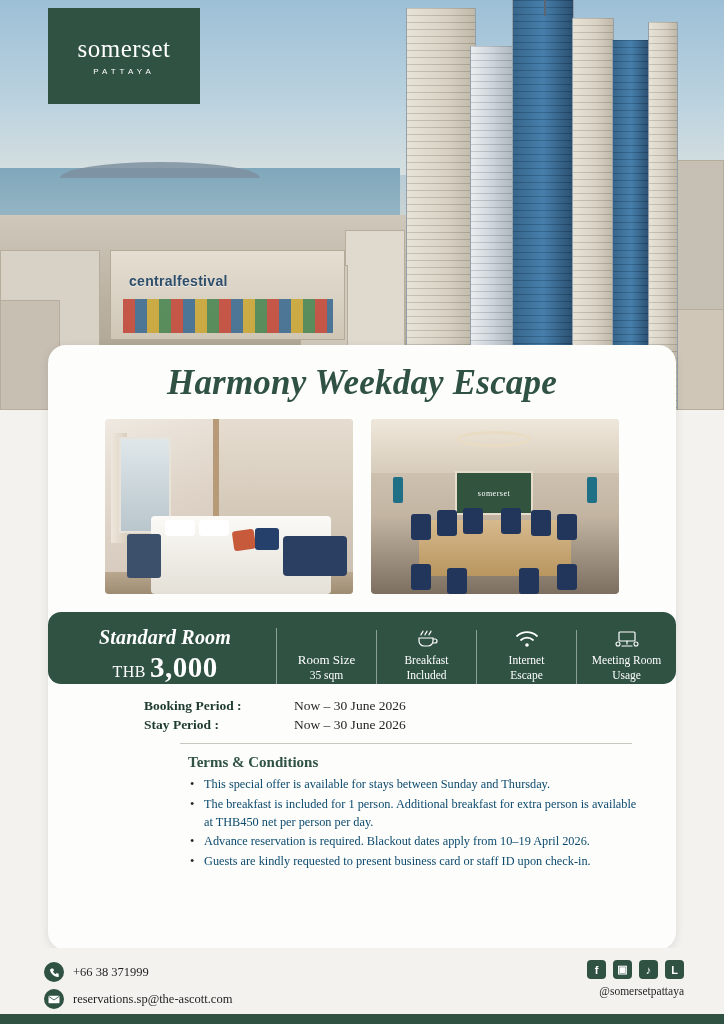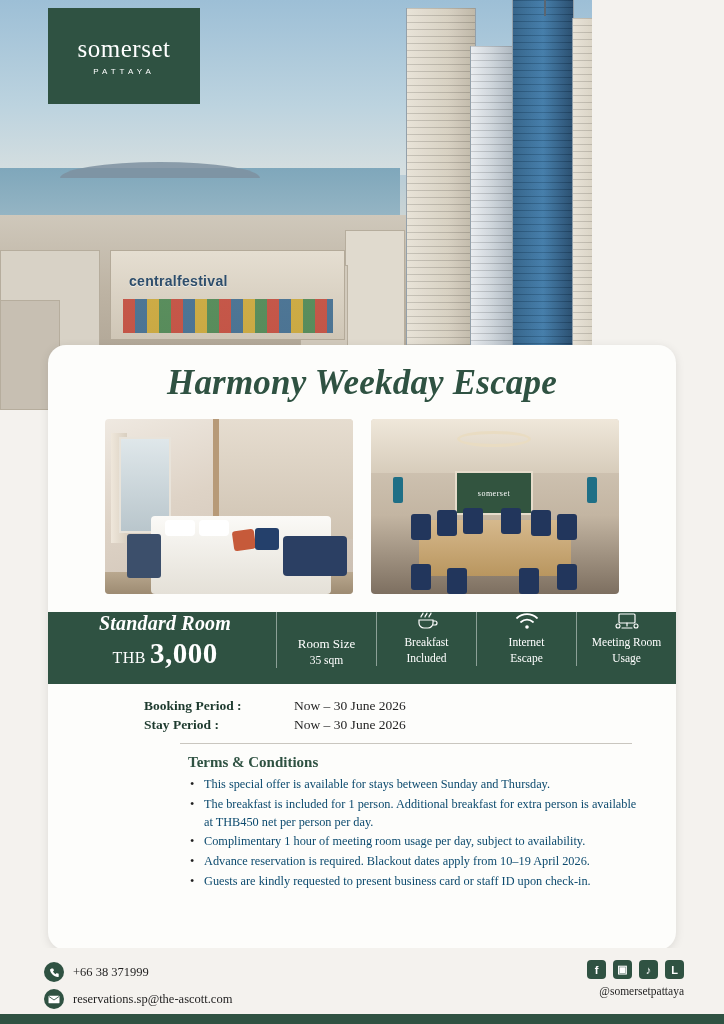--- a/index.html
+++ b/index.html
@@ -11,21 +11,21 @@
   }
   .page {
     position: relative;
     width: 724px; height: 1024px;
     background: #f4f2ee;
   }
 
   
   .hero {
     position: absolute; left: 0; top: 0;
-    width: 592px; height: 410px;
+    width: 724px; height: 410px;
     overflow: hidden;
     background: linear-gradient(#8fb6cf 0%, #a9c6d8 35%, #cfd6d4 55%, #b9b1a4 100%);
   }
   .sky {
     position: absolute; left:0; top:0; width: 724px; height: 175px;
     background: linear-gradient(#9dbfd6 0%, #bcd3df 60%, #d6dfe0 100%);
   }
   .sea {
     position: absolute; left:0; top:168px; width: 400px; height: 60px;
     background: linear-gradient(#7fa7bb 0%, #9ab8c6 100%);
@@ -190,22 +190,23 @@
   .meeting .chair {
     position:absolute; width: 20px; height: 26px; background:#22365c; border-radius: 3px;
   }
   .meeting .walllight {
     position:absolute; width: 10px; height: 26px; background:#1f6f86; border-radius:2px;
   }
   .greenband {
     margin-top: 18px;
     background: #2f5242;
     height: 72px;
-    display: flex; align-items: flex-start;
+    display: flex; align-items: flex-end;
     color: #ffffff;
+    border-radius: 13px;
   }
   .gb-left {
     width: 228px; text-align: center; padding-left: 6px;
   }
   .gb-room {
     font-style: italic; font-weight: bold; font-size: 20px; letter-spacing:.2px;
   }
   .gb-price { margin-top: 2px; }
   .gb-price .cur { font-size: 16px; letter-spacing: .5px; }
   .gb-price .amt { font-size: 29px; font-weight: bold; letter-spacing: .5px; }
@@ -428,21 +429,20 @@
       </div>
     </div>
 
     <div class="rule"></div>
 
     <div class="terms">
       <h3>Terms &amp; Conditions</h3>
       <ul>
         <li>This special offer is available for stays between Sunday and Thursday.</li>
         <li>The breakfast is included for 1 person. Additional breakfast for extra person is available at THB450 net per person per day.</li>
-        <li>Complimentary 1 hour of meeting room usage per day, subject to availability.</li>
         <li>Advance reservation is required. Blackout dates apply from 10–19 April 2026.</li>
         <li>Guests are kindly requested to present business card or staff ID upon check-in.</li>
 
       </ul>
     </div>
   </div>
 
   <div class="footer">
     <div class="contact">
       <div class="line">

